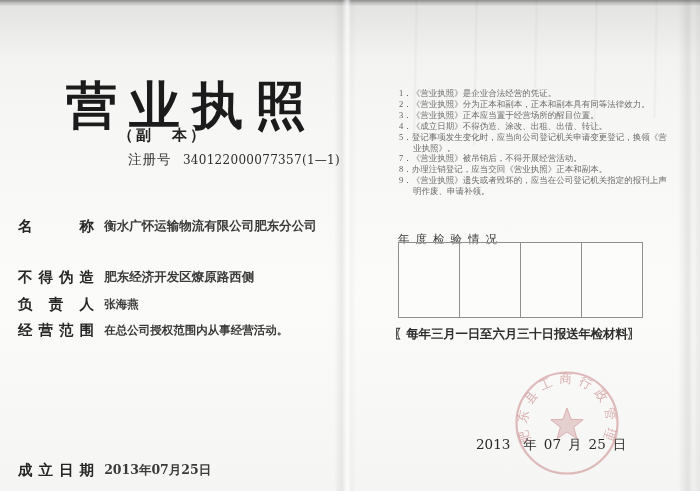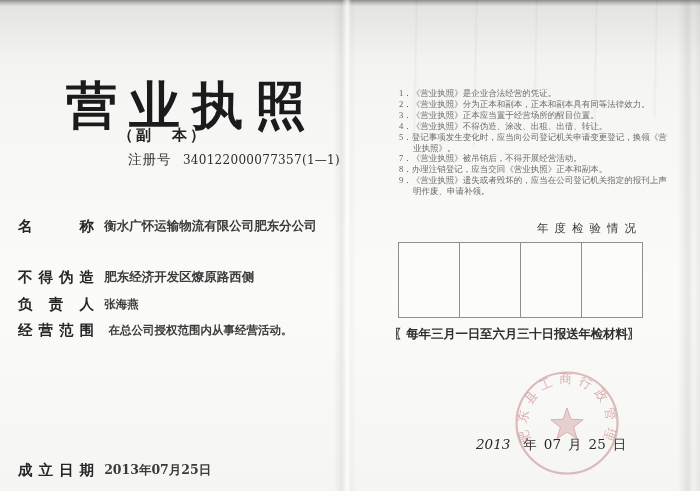--- a/index.html
+++ b/index.html
@@ -33,40 +33,40 @@
   .reg-label{font-weight:400;letter-spacing:1px;margin-right:8px;}
   .reg-num{font-family:"DejaVu Serif", serif;font-size:12px;color:#2e2e2e;letter-spacing:0.3px;}
 
   .field{left:18px;font-size:12.5px;white-space:nowrap;}
   .flabel{display:inline-block;width:76px;text-align:justify;text-align-last:justify;
     font-size:14.5px;font-weight:600;color:#262626;vertical-align:middle;margin-right:7px;}
   .fvalue{font-weight:600;color:#3a3a3a;vertical-align:middle;}
   .f-name{top:217px;}  .f-name .fvalue{font-size:12.5px;}
   .f-place{top:268px;} .f-place .fvalue{font-size:12.5px;}
   .f-person{top:295px;}.f-person .fvalue{font-size:11.5px;}
-  .f-scope{top:321px;font-family:Liberation Mono, monospace;} .f-scope .fvalue{font-size:11.5px;}
+  .f-scope{top:321px;} .f-scope .fvalue{font-size:11.5px;}
   .f-est{top:461px;}   .f-est .fvalue{font-size:12.5px;font-family:"DejaVu Serif", serif;}
 
   
   .notice-heading{left:398px;top:63px;width:244px;text-align:center;
     font-size:13px;font-weight:700;color:#3c3c3c;letter-spacing:6px;}
   .notice-list{left:399px;top:88px;width:272px;font-size:8.5px;line-height:10.9px;color:#6b6b6b;}
   .n-item{padding-left:14px;text-indent:-14px;}
   .n-num{color:#606060;}
-  .insp-heading{left:398px;top:221px;width:244px;text-align:right;
+  .insp-heading{left:398px;top:232px;width:244px;text-align:left;
     font-size:11.5px;color:#3a3a3a;letter-spacing:6px;}
   .insp-table{left:398px;top:242px;width:243px;height:74px;display:flex;
     border:1px solid #8f8f8f;background:rgba(255,255,255,0.35);}
   .insp-cell{flex:1;border-right:1px solid #8f8f8f;}
   .insp-cell:last-child{border-right:none;}
   .insp-note{left:394px;top:326px;font-size:12.5px;font-weight:700;color:#2e2e2e;letter-spacing:-0.2px;white-space:nowrap;}
   .issue-date{left:476px;top:436px;font-size:13.5px;color:#2a2a2a;white-space:nowrap;
     font-family:"DejaVu Serif", serif;z-index:3;}
   .issue-date span{margin-right:7px;}
-  .issue-date .dp0{margin-right:13px;font-style:italic;}
+  .issue-date .dp0{margin-right:13px;}
   .issue-date .dp5{margin-right:0;}
 
   .stamp{left:511px;top:368px;width:112px;height:110px;z-index:4;}
 </style>
 </head>
 <body>
 
 <div id="page">
 
   <div class="abs edge-top"></div>
@@ -102,21 +102,21 @@
   <div class="abs field f-est">
     <span class="flabel">成立日期</span>
     <span class="fvalue">2013年07月25日</span>
   </div>
 
 
   <div class="abs notice-list">
     <div class="n-item"><span class="n-num">1．</span><span>《营业执照》是企业合法经营的凭证。</span></div>
     <div class="n-item"><span class="n-num">2．</span><span>《营业执照》分为正本和副本，正本和副本具有同等法律效力。</span></div>
     <div class="n-item"><span class="n-num">3．</span><span>《营业执照》正本应当置于经营场所的醒目位置。</span></div>
-    <div class="n-item"><span class="n-num">4．</span><span>《营业执照》不得伪造、涂改、出租、出借、转让。</span></div>
+    <div class="n-item"><span class="n-num">4．</span><span>《成立日期》不得伪造、涂改、出租、出借、转让。</span></div>
     <div class="n-item"><span class="n-num">5．</span><span>登记事项发生变化时，应当向公司登记机关申请变更登记，换领《营业执照》。</span></div>
     <div class="n-item"><span class="n-num">7．</span><span>《营业执照》被吊销后，不得开展经营活动。</span></div>
     <div class="n-item"><span class="n-num">8．</span><span>办理注销登记，应当交回《营业执照》正本和副本。</span></div>
     <div class="n-item"><span class="n-num">9．</span><span>《营业执照》遗失或者毁坏的，应当在公司登记机关指定的报刊上声明作废、申请补领。</span></div>
   </div>
 
   <div class="abs insp-heading">年度检验情况</div>
 
   <div class="abs insp-table">
     <div class="insp-cell"></div>

